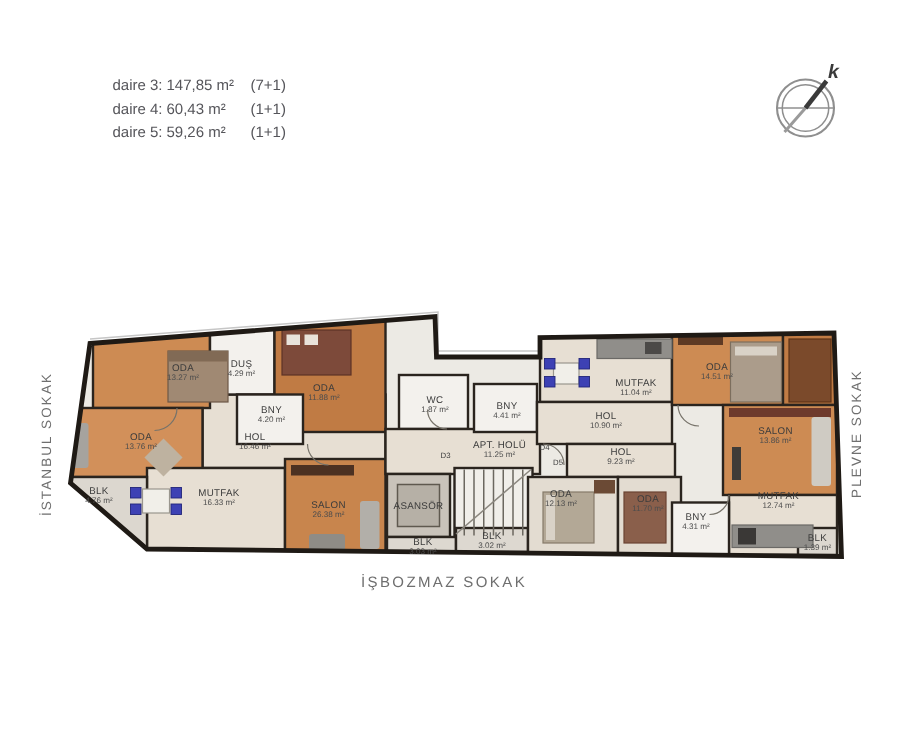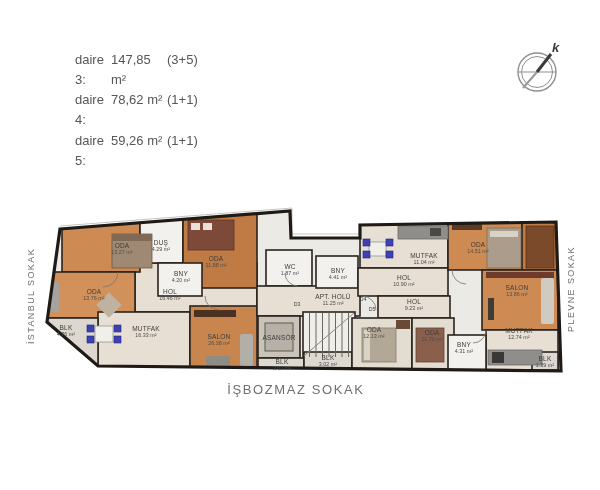--- a/index.html
+++ b/index.html
@@ -3,32 +3,32 @@
 <meta charset="utf-8">
 <style>
   html,body{margin:0;padding:0;}
   body{
     width:600px;height:490px;position:relative;overflow:hidden;
     background:#ffffff;font-family:"Liberation Sans", sans-serif;
   }
   .header{position:absolute;left:75px;top:44px;color:#47474c;}
   .title{font-size:25px;font-style:italic;letter-spacing:.2px;white-space:nowrap;}
   .title .brand{font-weight:bold;}
-  .legend{margin-top:6px;font-size:13px;color:#55555a;line-height:1.55;}
+  .legend{margin-top:6px;font-size:10px;color:#55555a;line-height:1.55;}
   .leg-row{display:flex;}
   .leg-label{width:36px;}
   .leg-area{width:52px;}
   .leg-type{margin-left:4px;}
   .street-v{
     position:absolute;transform:translate(-50%,-50%) rotate(-90deg);
     font-size:9px;letter-spacing:1.4px;color:#6f6f6f;white-space:nowrap;
   }
   .street-h{
     position:absolute;transform:translate(-50%,-50%);
-    font-size:13px;letter-spacing:1.6px;color:#6f6f6f;white-space:nowrap;
+    font-size:10px;letter-spacing:1.6px;color:#6f6f6f;white-space:nowrap;
   }
   .plan-svg{position:absolute;left:0;top:0;}
   .compass{position:absolute;left:505px;top:38px;}
   .labels{position:absolute;left:0;top:0;width:600px;height:490px;pointer-events:none;}
   .room-label{
     position:absolute;transform:translate(-50%,-50%);text-align:center;
     color:#3c3c3c;white-space:nowrap;line-height:1.12;
   }
   .room-label .rn{font-size:6.5px;letter-spacing:.2px;}
   .room-label .ra{font-size:5.4px;color:#4d4d4d;}
@@ -168,25 +168,25 @@
   <line x1="18" y1="50" x2="32" y2="34" stroke="#9a9a9a" stroke-width="2"></line>
   <line x1="32" y1="34" x2="46" y2="16" stroke="#3a3a3a" stroke-width="3"></line>
   <text x="47" y="14" font-size="13" font-weight="bold" font-style="italic" fill="#3a3a3a">k</text>
 </svg>
 
 <div class="header">
   <div class="legend">
     <div class="leg-row">
       <span class="leg-label">daire 3:</span>
       <span class="leg-area">147,85 m²</span>
-      <span class="leg-type">(3+5)</span>
+      <span class="leg-type">(7+1)</span>
     </div>
     <div class="leg-row">
       <span class="leg-label">daire 4:</span>
-      <span class="leg-area">78,62 m²</span>
+      <span class="leg-area">60,43 m²</span>
       <span class="leg-type">(1+1)</span>
     </div>
     <div class="leg-row">
       <span class="leg-label">daire 5:</span>
       <span class="leg-area">59,26 m²</span>
       <span class="leg-type">(1+1)</span>
     </div>
   </div>
 </div>
 

